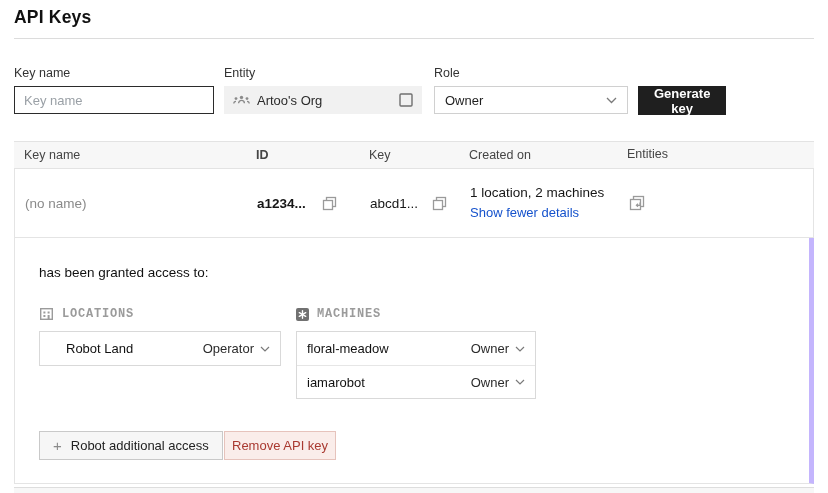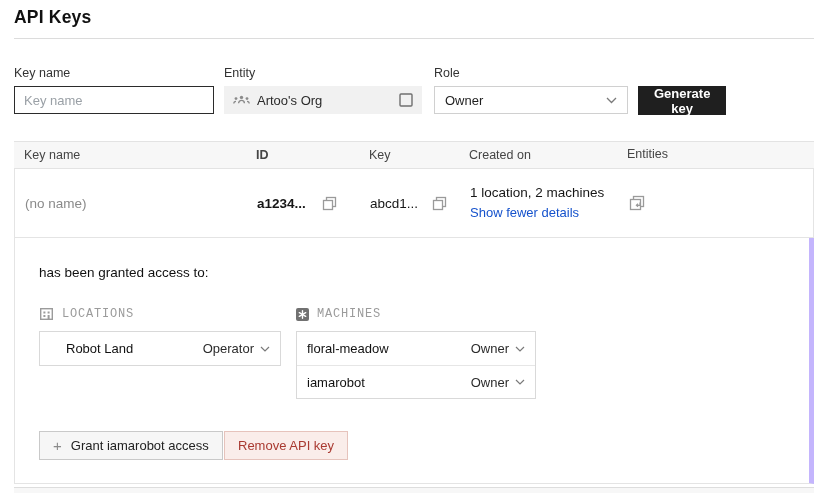--- a/index.html
+++ b/index.html
@@ -91,20 +91,21 @@
     position: absolute; left: 14px; top: 238px; width: 800px; height: 246px;
     background: #fff;
     border-left: 1px solid #e4e4e4; border-right: 5px solid #c4b5fd; border-bottom: 1px solid #e4e4e4;
   }
   .granted-text { position: absolute; left: 24px; top: 27px; font-size: 13.5px; color: #111; }
 
   .section-head {
     position: absolute; top: 69px; display: flex; align-items: center; gap: 8px;
     font-family: "Liberation Mono", monospace; font-size: 12px; letter-spacing: .8px;
     color: #9b9b9b;
+    font-weight: bold;
   }
   .sec-locations { left: 24px; }
   .sec-machines  { left: 281px; }
 
   .access-box { position: absolute; top: 93px; border: 1px solid #d9d9d9; background: #fff; }
   .box-locations { left: 24px; width: 242px; padding-left: 16px; }
   .box-machines  { left: 281px; width: 240px; }
   .access-row {
     height: 33px; display: flex; align-items: center; justify-content: space-between;
     padding: 0 10px;
@@ -119,21 +120,21 @@
 
   .grant-btn {
     position: absolute; left: 24px; top: 193px; height: 29px;
     display: inline-flex; align-items: center; gap: 9px;
     background: #f6f6f6; border: 1px solid #c9c9c9; padding: 0 13px;
     font-family: "Liberation Sans", sans-serif; font-size: 13px; color: #222; cursor: pointer;
   }
   .grant-btn .plus-glyph { color: #8a8a8a; font-size: 15px; line-height: 1; }
   .remove-btn {
     position: absolute; left: 209px; top: 193px; height: 29px;
-    background: #faedea; border: 1px solid #e6c3bc; padding: 0 13px;
+    background: #faedea; border: 1px solid #e6c3bc; padding: 0 7px;
     font-family: "Liberation Sans", sans-serif; font-size: 13px; color: #a93a31; cursor: pointer;
   }
 
   .next-table-strip {
     position: absolute; left: 14px; top: 487px; width: 800px; height: 6px;
     background: #f7f7f7; border-top: 1px solid #dddddd;
   }
 
   .icon { display: inline-flex; flex: none; }
 </style>
@@ -295,20 +296,20 @@
             <svg width="10" height="6" viewBox="0 0 10 6" fill="none">
                 <path d="M1 1l4 4 4-4" stroke="#7a7a7a" stroke-width="1.2" fill="none"></path>
               </svg>
           </span>
         </button>
       </div>
     </div>
 
     <button class="grant-btn">
       <span class="plus-glyph">+</span>
-      <span>Grant iamarobot access</span>
+      <span>Robot additional access</span>
     </button>
     <button class="remove-btn">Remove API key</button>
   </div>
 
   <div class="next-table-strip"></div>
 
 </div>
 
 </body></html>

